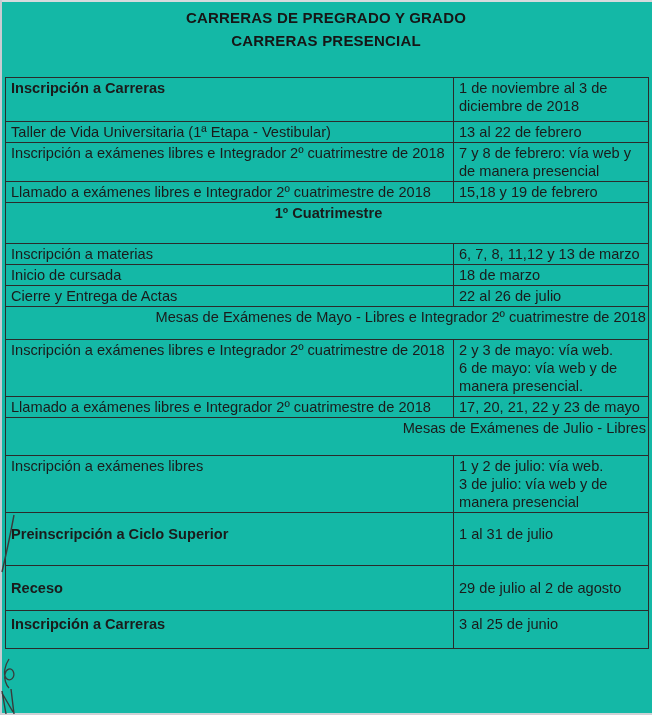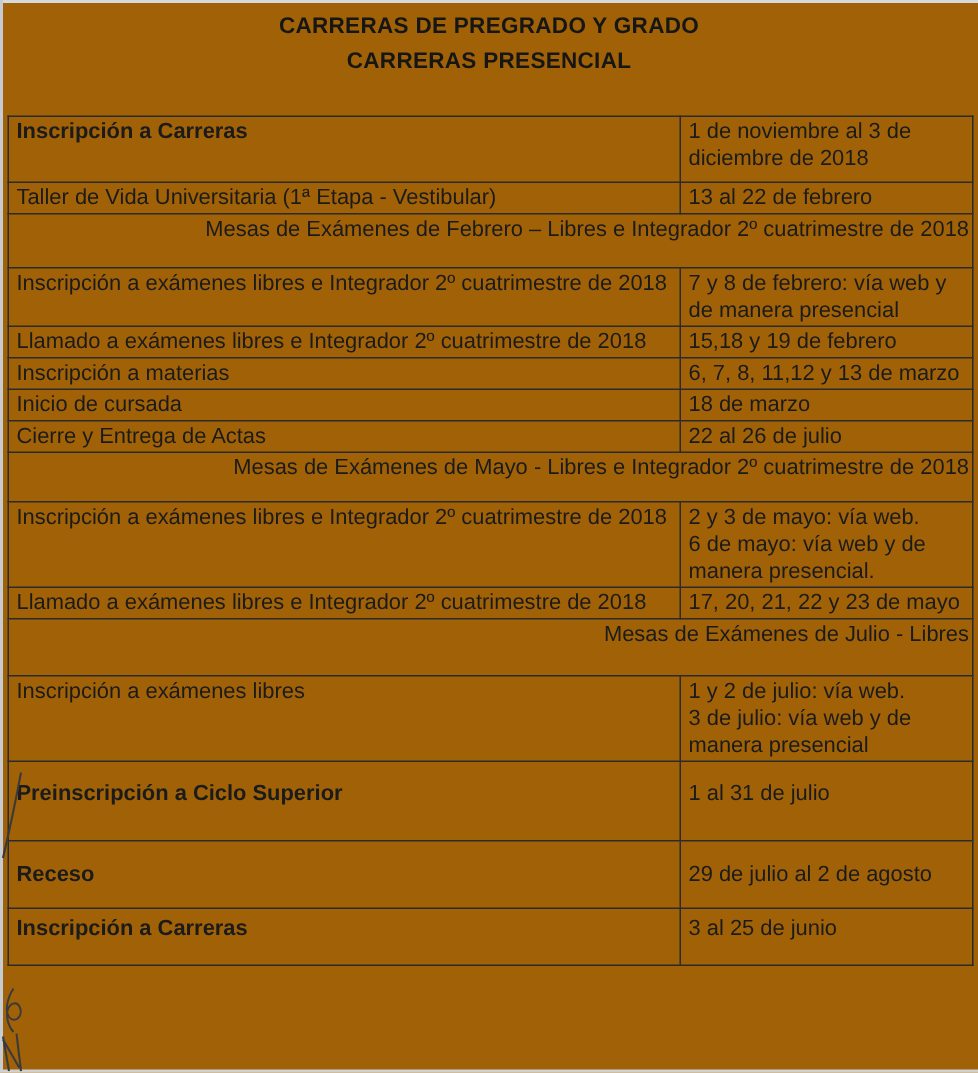--- a/index.html
+++ b/index.html
@@ -1,19 +1,19 @@
 <!DOCTYPE html>
 <html><head>
 <meta charset="utf-8">
 <style>
   html,body{margin:0;padding:0;background:#ffffff;}
   .page{
     position:relative;
     width:652px;height:715px;
-    background:#a16207;
+    background:#14b8a6;
     overflow:hidden;
     font-family:"Liberation Sans","DejaVu Sans",sans-serif;
     color:#1b1b1b;
   }
   
   .edge-left{position:absolute;left:0;top:0;width:2px;height:715px;background:#c7ccd2;}
   .edge-top{position:absolute;left:0;top:0;width:652px;height:2px;background:#d6dadd;}
   .edge-bottom{position:absolute;left:0;top:713px;width:652px;height:2px;background:#cdd1d5;}
 
   .title-block{position:absolute;left:0;top:6px;width:652px;text-align:center;}
@@ -83,30 +83,30 @@
       </colgroup>
     <tbody>
       <tr class="r0">
         <td class="lbl bold">Inscripción a Carreras</td>
         <td class="val">1 de noviembre  al 3 de diciembre de 2018</td>
       </tr>
       <tr class="r1">
         <td class="lbl">Taller de Vida Universitaria (1ª Etapa - Vestibular)</td>
         <td class="val">13 al 22 de febrero</td>
       </tr>
-      <tr class="r2">
-        <td class="section" colspan="2">Mesas de Exámenes de Febrero – Libres e Integrador 2º cuatrimestre de 2018</td>
-      </tr>
       <tr class="r3">
         <td class="lbl">Inscripción a exámenes libres e Integrador 2º cuatrimestre de 2018</td>
         <td class="val">7 y 8 de febrero: vía web y de manera presencial</td>
       </tr>
       <tr class="r4">
         <td class="lbl">Llamado a exámenes libres e Integrador 2º cuatrimestre de 2018</td>
         <td class="val">15,18 y 19 de febrero</td>
+      </tr>
+      <tr class="r5">
+        <td class="section-center" colspan="2">1º Cuatrimestre</td>
       </tr>
       <tr class="r6">
         <td class="lbl">Inscripción a materias</td>
         <td class="val">6, 7, 8, 11,12 y 13 de marzo</td>
       </tr>
       <tr class="r7">
         <td class="lbl">Inicio de cursada</td>
         <td class="val">18 de marzo</td>
       </tr>
       <tr class="r9">

